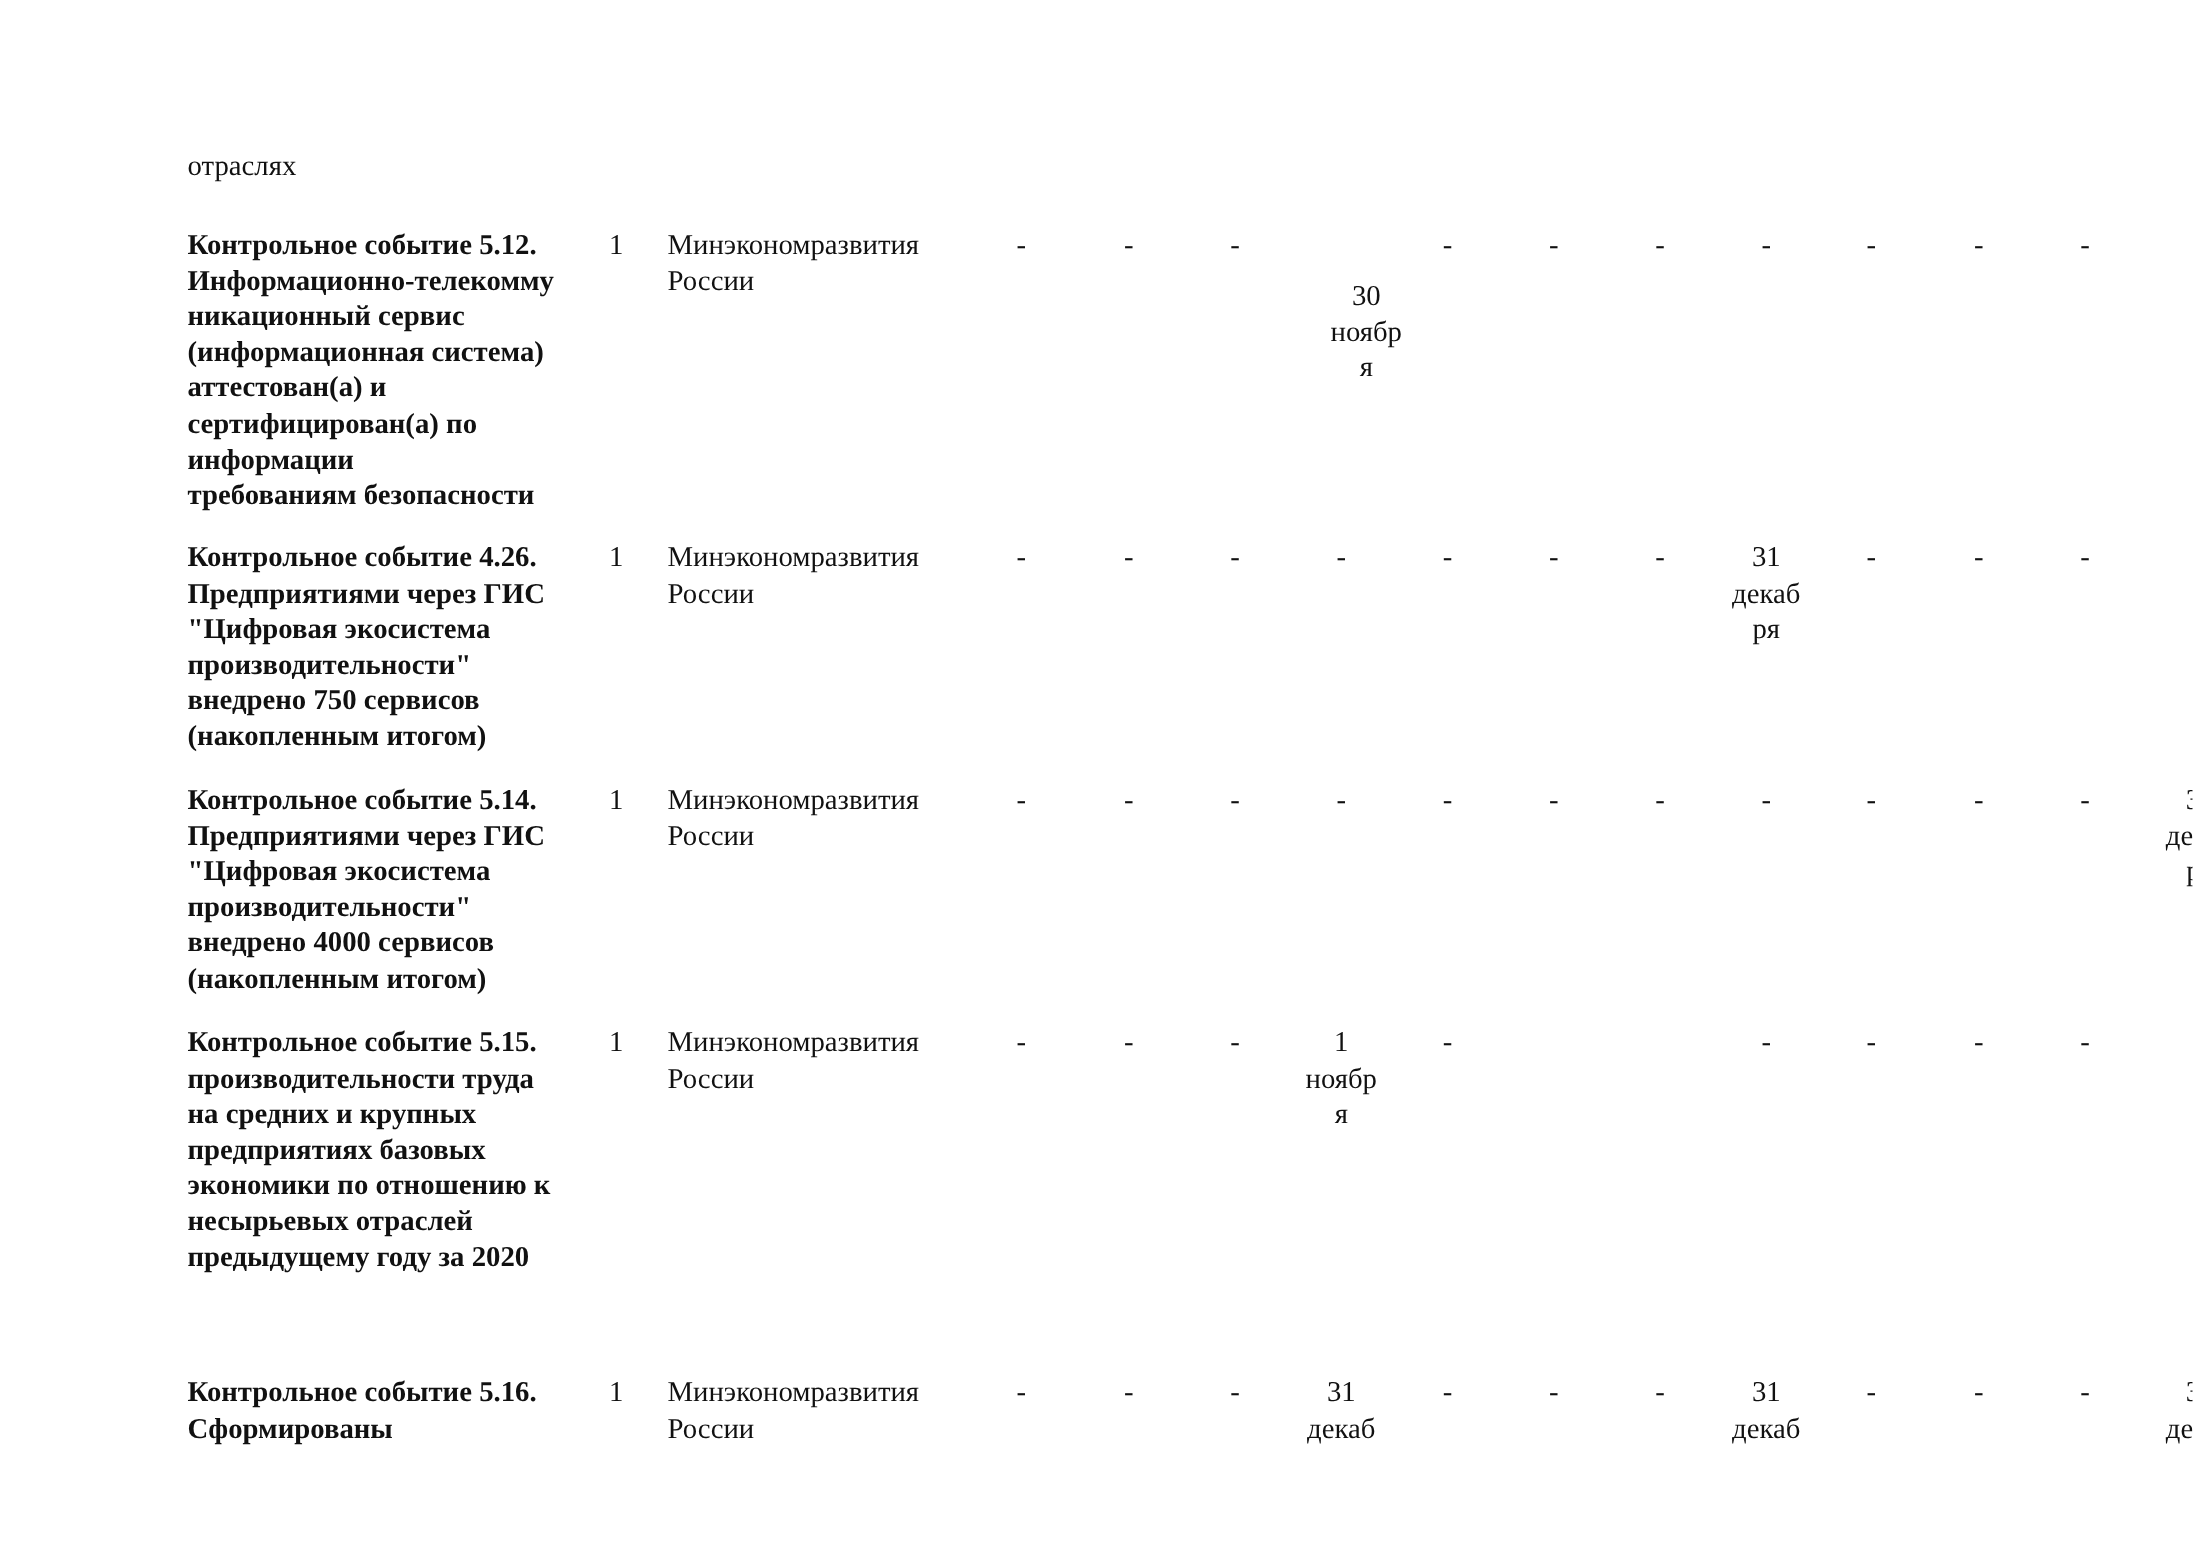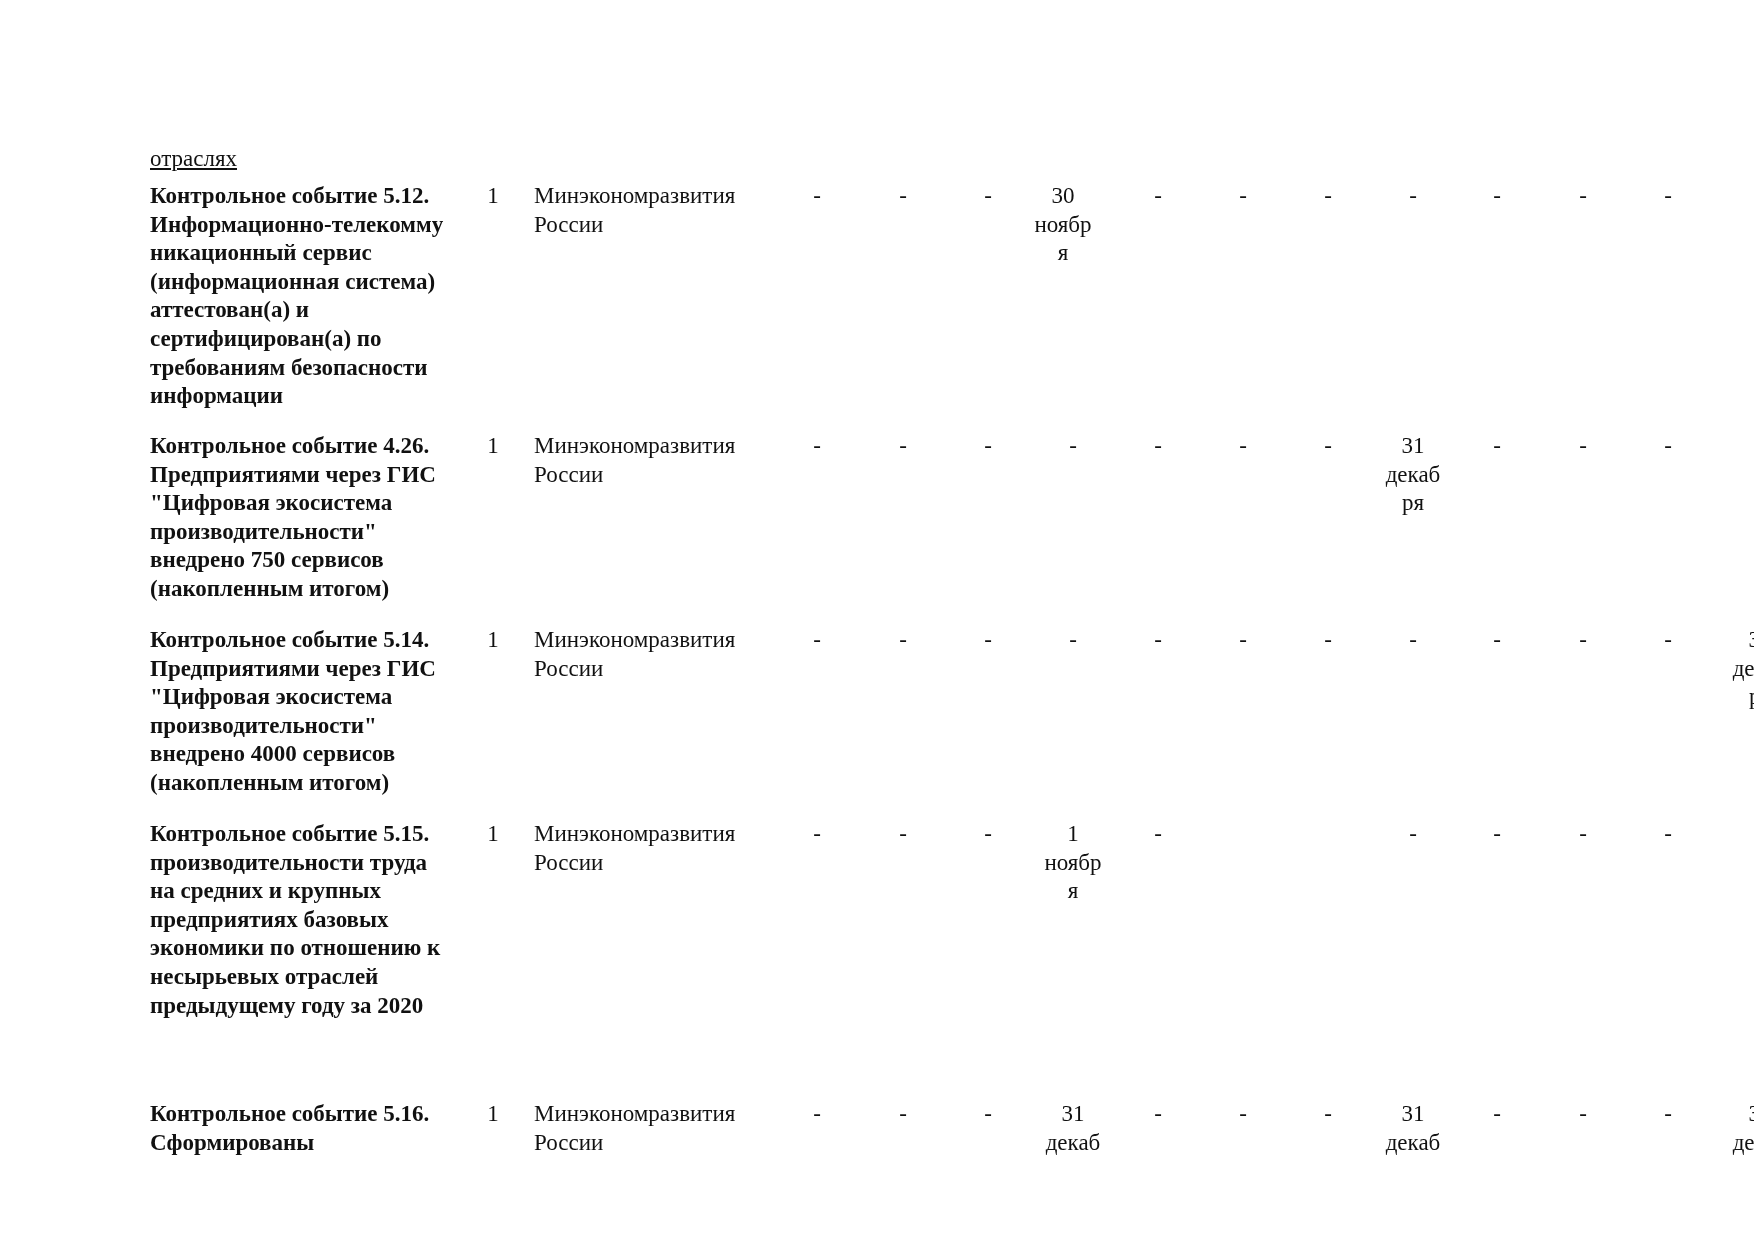--- a/index.html
+++ b/index.html
@@ -21,23 +21,22 @@
       position: absolute;
       left: 0;
       top: 0;
       width: 1754px;
       height: 1240px;
       overflow: hidden;
     }
     .carry {
       position: absolute;
       left: 150px;
-      top: 145px;
+      top: 119px;
       white-space: nowrap;
-      text-decoration: underline;
     }
     .row {
       position: absolute;
       left: 0;
       width: 1900px;
     }
     .cell {
       position: absolute;
       top: 0;
     }
@@ -80,38 +79,38 @@
   <div class="carry">отраслях</div>
   <div id="rows">
       <div class="row" style="top: 182px;">
         <div class="cell cell-name">
           <span>Контрольное событие 5.12.</span>
           <span>Информационно-телекомму</span>
           <span>никационный сервис</span>
           <span>(информационная система)</span>
           <span>аттестован(а) и</span>
           <span>сертифицирован(а) по</span>
+          <span>информации</span>
           <span>требованиям безопасности</span>
-          <span>информации</span>
-        </div>
-        <div class="cell cell-num">1</div>
-        <div class="cell cell-org">
-          <span>Минэкономразвития</span>
-          <span>России</span>
-        </div>
-        <div class="cell cell-val" style="left: 817px;">
-          <span>-</span>
-        </div>
-        <div class="cell cell-val" style="left: 903px;">
-          <span>-</span>
-        </div>
-        <div class="cell cell-val" style="left: 988px;">
-          <span>-</span>
-        </div>
-        <div class="cell cell-val" style="left: 1063px;">
+        </div>
+        <div class="cell cell-num">1</div>
+        <div class="cell cell-org">
+          <span>Минэкономразвития</span>
+          <span>России</span>
+        </div>
+        <div class="cell cell-val" style="left: 817px;">
+          <span>-</span>
+        </div>
+        <div class="cell cell-val" style="left: 903px;">
+          <span>-</span>
+        </div>
+        <div class="cell cell-val" style="left: 988px;">
+          <span>-</span>
+        </div>
+        <div class="cell cell-val" style="left: 1093px; margin-top: 41px;">
           <span>30</span>
           <span>ноябр</span>
           <span>я</span>
         </div>
         <div class="cell cell-val" style="left: 1158px;">
           <span>-</span>
         </div>
         <div class="cell cell-val" style="left: 1243px;">
           <span>-</span>
         </div>

